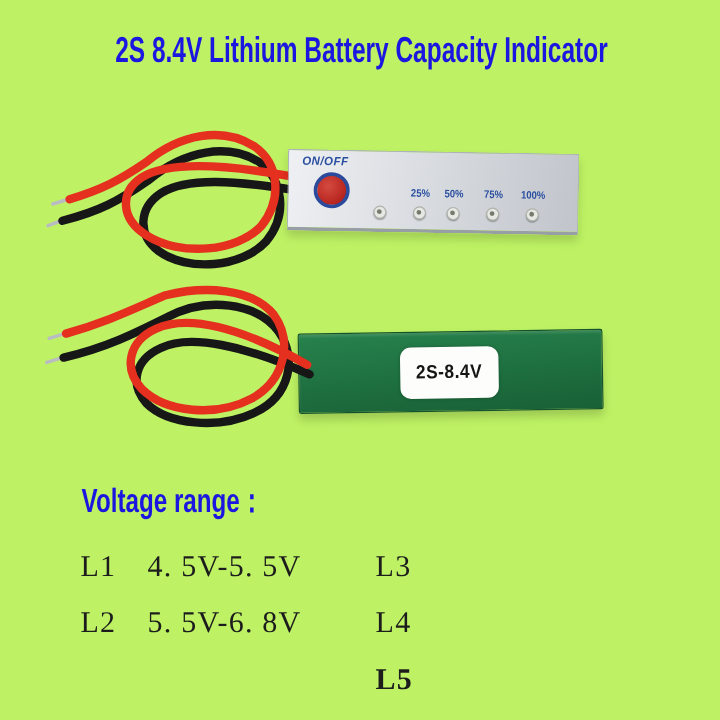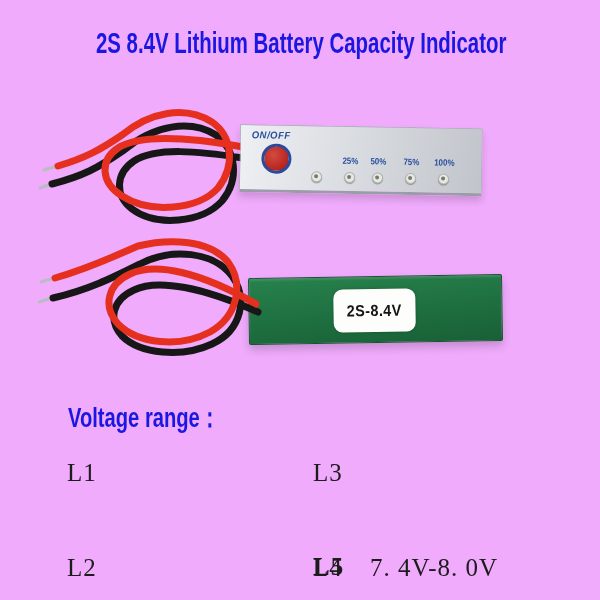--- a/index.html
+++ b/index.html
@@ -1,17 +1,17 @@
 <!DOCTYPE html>
 <html><head>
 <meta charset="utf-8">
 <style>
   html,body { margin:0; padding:0; background:#ffffff; }
   .canvas {
-    position:relative; width:600px; height:600px; background:#f0abfc;
+    position:relative; width:600px; height:600px; background:#bef264;
     overflow:hidden; font-family:"Liberation Sans", sans-serif;
   }
   
   .title {
     position:absolute; top:26px; left:0; width:600px; text-align:center;
     font-size:30px; font-weight:bold; color:#1b16e0; white-space:nowrap;
     transform:scaleX(0.68); transform-origin:center;
   }
   
   .front-wires { position:absolute; left:38px; top:95px; z-index:1; }
@@ -70,21 +70,21 @@
   }
   
   .vr-heading {
     position:absolute; left:68px; top:399px; font-size:28px; font-weight:bold;
     color:#1b16e0; transform:scaleX(0.72); transform-origin:left; white-space:nowrap;
   }
   .vcell {
     position:absolute; font-family:"Liberation Serif", serif; font-size:25px;
     color:#1c1c1c; letter-spacing:1px; line-height:1.1; white-space:nowrap;
   }
-  .r1 { top:459px; } .r2 { top:506px;margin-top:48px; } .r3 { top:553px;font-weight:bold; }
+  .r1 { top:459px; } .r2 { top:506px; } .r3 { top:553px;font-weight:bold; }
   .cl-level-left { left:67px; }  .cl-range-left { left:123px; }
   .cl-level-right { left:313px; } .cl-range-right { left:370px; }
 </style>
 </head>
 <body>
 
 <div class="canvas">
 
   <div class="title">2S 8.4V Lithium Battery Capacity Indicator</div>
 
@@ -118,20 +118,21 @@
   <svg class="back-wires" width="230" height="130" viewBox="0 0 230 130">
     <path d="M 5 50 L 18 46" stroke="#b9bdc2" stroke-width="3" fill="none" stroke-linecap="round"></path>
     <path d="M 3 70 L 16 66" stroke="#b9bdc2" stroke-width="3" fill="none" stroke-linecap="round"></path>
     <path d="M 17 66 C 52 58 76 46 104 32 C 136 15 178 20 196 44 C 212 66 206 98 176 112 C 146 126 104 122 86 104 C 72 88 76 68 98 58 C 122 46 168 56 222 80" stroke="#171717" stroke-width="7" fill="none" stroke-linecap="round"></path>
     <path d="M 19 46 C 54 36 74 26 102 14 C 134 6 174 8 192 30 C 208 52 202 84 174 100 C 144 116 102 112 82 92 C 66 74 72 52 94 42 C 120 30 164 40 220 72" stroke="#e5301f" stroke-width="7" fill="none" stroke-linecap="round"></path>
   </svg>
 
   <div class="vr-heading">Voltage range：</div>
 
   <span class="vcell r1 cl-level-left">L1</span>
+  <span class="vcell r1 cl-range-left">4. 5V-5. 5V</span>
   <span class="vcell r2 cl-level-left">L2</span>
+  <span class="vcell r2 cl-range-left">5. 5V-6. 8V</span>
 
   <span class="vcell r1 cl-level-right">L3</span>
   <span class="vcell r2 cl-level-right">L4</span>
-  <span class="vcell r2 cl-range-right">7. 4V-8. 0V</span>
   <span class="vcell r3 cl-level-right">L5</span>
 
 </div>
 
 </body></html>

